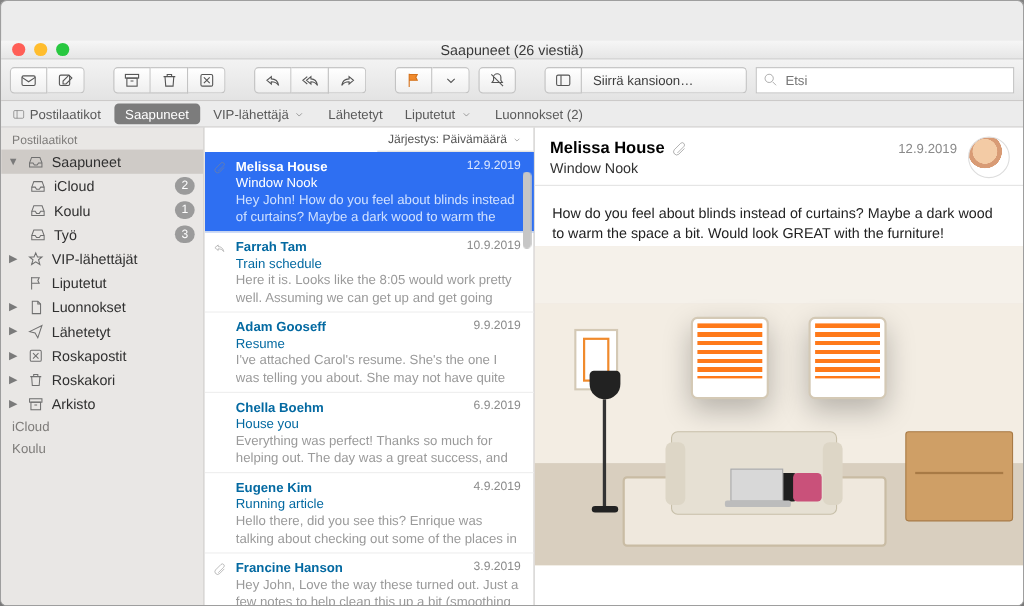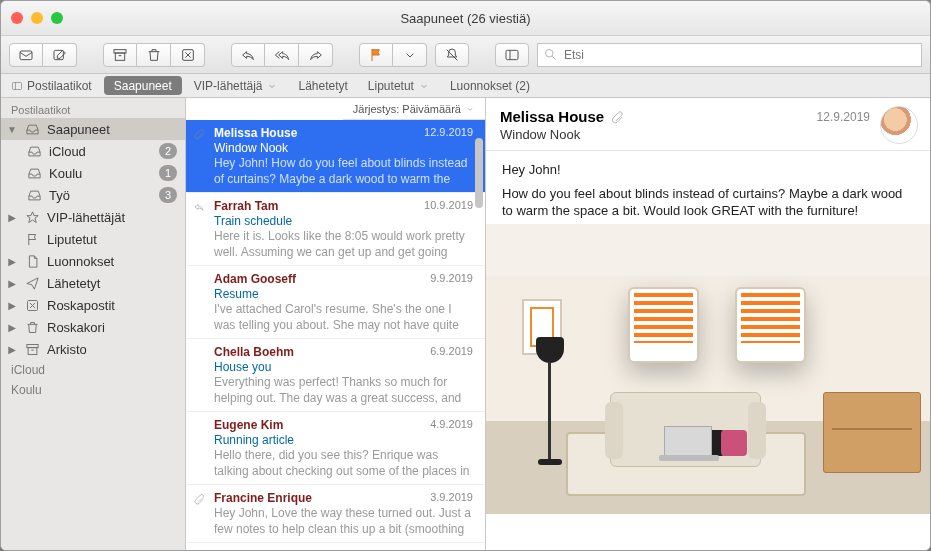--- a/index.html
+++ b/index.html
@@ -23,22 +23,22 @@
     font-family: -apple-system, BlinkMacSystemFont, "Helvetica Neue", Arial, sans-serif;
   }
   * { box-sizing: border-box; }
   body { margin: 0; background:#888; display:flex; justify-content:center; }
   .window {
     width: 931px; height: 551px; background: var(--bg-window);
     border:1px solid #9e9e9e; border-radius:6px; overflow:hidden;
     display:flex; flex-direction:column; box-shadow:0 10px 25px rgba(0,0,0,.25);
   }
   
-  .titlebar { height:35px; display:flex; align-items:center; position:relative;
-    background:linear-gradient(#f6f6f6,#e6e6e6); border-bottom:1px solid #cfcfcf; }
+  .titlebar { height:17px; display:flex; align-items:center; position:relative;
+    background:linear-gradient(#f6f6f6,#e6e6e6); border-bottom:1px solid #cfcfcf;margin-top:36px; }
   .traffic { display:flex; gap:8px; padding-left:10px; }
   .traffic span { width:12px; height:12px; border-radius:50%; display:block; }
   .t-red{background:var(--traffic-red);} .t-yel{background:var(--traffic-yellow);} .t-grn{background:var(--traffic-green);}
   .titlebar .title { position:absolute; left:0; right:0; text-align:center; font-size:13px; color:#3a3a3a; }
   
   .toolbar { height:38px; display:flex; align-items:center; padding:0 8px; gap:8px;
     background:linear-gradient(#f3f3f3,#e3e3e3); border-bottom:1px solid var(--border); }
   .tb-group { display:flex; }
   .tb-btn { height:24px; min-width:34px; padding:0 6px; background:linear-gradient(#ffffff,#efefef);
     border:1px solid #c3c3c3; display:flex; align-items:center; justify-content:center; color:var(--icon-stroke); }
@@ -79,21 +79,21 @@
     border-radius:8px; display:flex; align-items:center; justify-content:center; padding:0 5px;}
   
   .msglist{ width:300px; background:var(--bg-list); border-right:1px solid var(--border);
     display:flex; flex-direction:column; min-height:0; }
   .listhead{ height:22px; border-bottom:1px solid var(--border-light); display:flex; align-items:center;
     padding:0 10px; font-size:11px; color:#555; gap:4px;}
   .listhead svg{width:10px;height:10px;stroke:#555;fill:none;}
   .msgs{ flex:1; overflow:auto; }
   .msg{ padding:6px 12px 6px 28px; border-bottom:1px solid #eee; font-size:12px; position:relative; }
   .msg .top{display:flex; justify-content:space-between;}
-  .msg .from{font-weight:600; color:#7f1d1d;}
+  .msg .from{font-weight:600; color:#0369a1;}
   .msg .date{color:#8a8a8a; font-size:11px;}
   .msg .subj{color:#0369a1; margin-top:1px;}
   .msg .prev{color:var(--text-dimmer); line-height:1.3; margin-top:1px; max-height:2.5em; overflow:hidden;}
   .msg.sel{ background:var(--accent-sel); }
   .msg.sel .from,.msg.sel .subj{color:#fff;}
   .msg.sel .date{color:#dbe7ff;}
   .msg.sel .prev{color:#cfe0ff;}
   .msg .flag{position:absolute; left:7px; top:8px; color:#888;}
   .msg .flag svg{width:12px;height:12px;fill:none;stroke:currentColor;}
   
@@ -239,20 +239,23 @@
         </svg>
     </div>
     <div class="tb-spacer"></div>
     <div class="move-group tb-group">
       <div class="tb-btn">
         <svg viewBox="0 0 24 24">
             <rect x="3" y="5" width="18" height="14" rx="2"></rect>
             <path d="M9 5v14"></path>
           </svg>
       </div>
+      <div class="tb-btn move-btn">
+        <span>Siirrä kansioon…</span>
+      </div>
     </div>
     <div class="search search-wrap">
       <svg viewBox="0 0 24 24">
           <circle cx="10" cy="10" r="6"></circle>
           <path d="M15 15l5 5"></path>
         </svg>
       <input type="text" placeholder="Etsi" style="">
     </div>
   </div>
 
@@ -461,21 +464,21 @@
               <span class="date">4.9.2019</span>
             </div>
             <div class="subj">Running article</div>
             <div class="prev">Hello there, did you see this? Enrique was talking about checking out some of the places in the arti…</div>
           </div>
           <div class="msg">
             <div class="flag"><svg viewBox="0 0 24 24">
                 <path d="M21 12l-9 9a5 5 0 01-7-7l10-10a3.5 3.5 0 015 5L10 19"></path>
               </svg></div>
             <div class="top">
-              <span class="from">Francine Enrique</span>
+              <span class="from">Francine Hanson</span>
               <span class="date">3.9.2019</span>
             </div>
             <div class="prev">Hey John, Love the way these turned out. Just a few notes to help clean this up a bit (smoothing t…</div>
           </div>
           <div class="msg"></div>
         </div>
       <div class="scrollbar">
         <div class="thumb"></div>
       </div>
     </div>
@@ -487,21 +490,20 @@
           <svg viewBox="0 0 24 24">
               <path d="M21 12l-9 9a5 5 0 01-7-7l10-10a3.5 3.5 0 015 5L10 19"></path>
             </svg>
         </div>
         <div class="date">12.9.2019</div>
         <div class="avatar"></div>
         <div class="subj">Window Nook</div>
       </div>
       <div class="rbody">
         <div class="text">
-          <div>Hey John!</div>
           <div style="height:6px"></div>
           <div>How do you feel about blinds instead of curtains? Maybe a dark wood to warm the space a bit. Would look GREAT with the furniture!</div>
         </div>
         <div class="roompic">
           <div class="ceiling"></div>
             <div class="wall"></div>
             <div class="floor"></div>
           <div class="art"></div>
           <div class="window w1">
               <div class="blind"></div>

